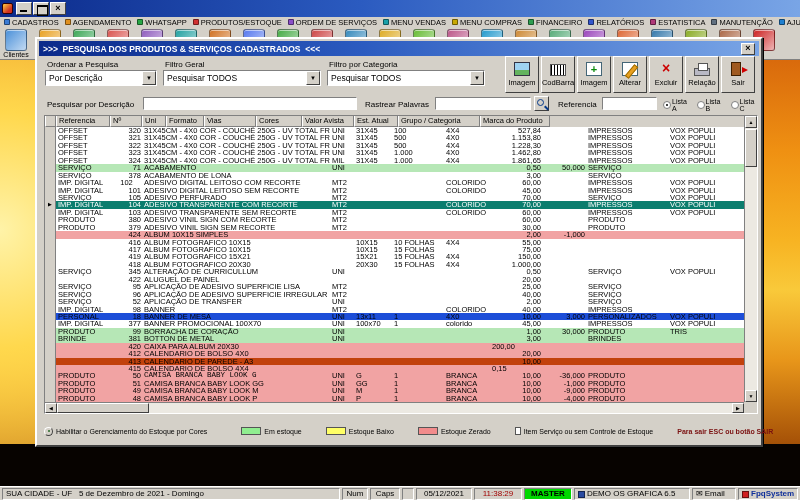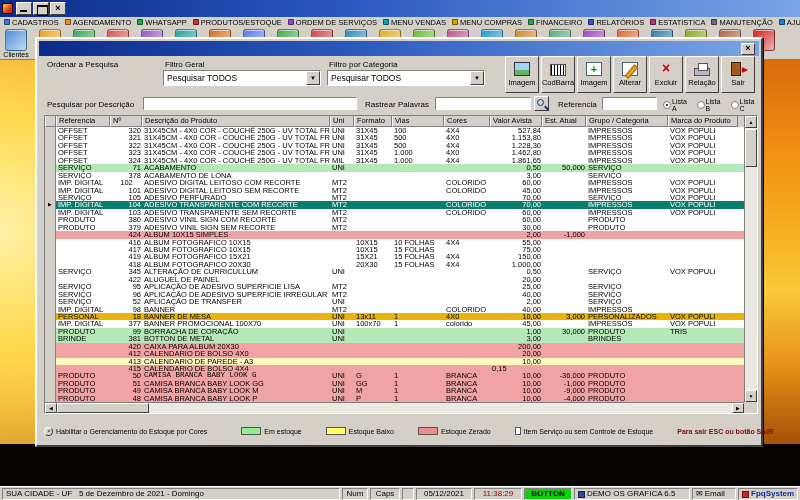--- a/index.html
+++ b/index.html
@@ -250,24 +250,29 @@
       <div class="tlabel"></div>
     </div>
     <div class="titem">
       <div class="ticon" style="background: linear-gradient(135deg, rgb(204, 34, 34), rgb(255, 255, 255) 150%);"></div>
       <div class="tlabel"></div>
     </div>
   </div>
 
 <div class="dialog">
   <div class="dlg-title">
+    <span>&gt;&gt;&gt;  PESQUISA DOS PRODUTOS &amp; SERVIÇOS CADASTRADOS  &lt;&lt;&lt;</span>
     <div class="dlg-close">×</div>
   </div>
 
   <div class="lbl" style="left:10px;top:21px">Ordenar a Pesquisa</div>
+  <div class="sel" style="left:8px;top:31px;width:112px">
+    <span>Por Descrição</span>
+    <span class="dd">▼</span>
+  </div>
 
   <div class="lbl" style="left:128px;top:21px">Filtro Geral</div>
   <div class="sel" style="left:126px;top:31px;width:158px">
     <span>Pesquisar TODOS</span>
     <span class="dd">▼</span>
   </div>
 
   <div class="lbl" style="left:292px;top:21px">Filtro por Categoria</div>
   <div class="sel" style="left:290px;top:31px;width:158px">
     <span>Pesquisar TODOS</span>
@@ -327,21 +332,20 @@
         <div class="radio"></div>
         <div>Lista C</div>
       </div>
     </div>
 
   <div class="grid">
     <div class="ghead" id="ghead">
         <div class="hcell" style="width: 11px;"></div>
         <div class="hcell" style="width: 54px;">Referencia</div>
         <div class="hcell" style="width: 32px;">Nº</div>
-        <div class="hcell" style="width: 188px;">Descrição do Produto</div>
         <div class="hcell" style="width: 24px;">Uni</div>
         <div class="hcell" style="width: 38px;">Formato</div>
         <div class="hcell" style="width: 52px;">Vias</div>
         <div class="hcell" style="width: 46px;">Cores</div>
         <div class="hcell" style="width: 52px;">Valor Avista</div>
         <div class="hcell" style="width: 44px;">Est. Atual</div>
         <div class="hcell" style="width: 82px;">Grupo / Categoria</div>
         <div class="hcell" style="width: 70px;">Marca do Produto</div>
       </div>
     <div class="gbody" id="gbody">
@@ -688,21 +692,21 @@
           <div class="gcell" style="width: 188px;">BANNER</div>
           <div class="gcell" style="width: 24px;">MT2</div>
           <div class="gcell" style="width: 38px;"></div>
           <div class="gcell" style="width: 52px;"></div>
           <div class="gcell" style="width: 46px;">COLORIDO</div>
           <div class="gcell" style="width: 52px; text-align: right;">40,00</div>
           <div class="gcell" style="width: 44px; text-align: right;"></div>
           <div class="gcell" style="width: 82px;">IMPRESSOS</div>
           <div class="gcell" style="width: 70px;"></div>
         </div>
-        <div class="grow" style="background: #eab308;">
+        <div class="grow" style="background: #1d4ed8;">
           <div class="gind" style="background: rgb(212, 208, 200); color: rgb(0, 0, 0);"></div>
           <div class="gcell" style="width: 54px;">PERSONAL</div>
           <div class="gcell" style="width: 32px; text-align: right;">18</div>
           <div class="gcell" style="width: 188px;">BANNER DE MESA</div>
           <div class="gcell" style="width: 24px;">UNI</div>
           <div class="gcell" style="width: 38px;">13x11</div>
           <div class="gcell" style="width: 52px;">1</div>
           <div class="gcell" style="width: 46px;">4X0</div>
           <div class="gcell" style="width: 52px; text-align: right;">10,00</div>
           <div class="gcell" style="width: 44px; text-align: right;">3,000</div>
@@ -753,40 +757,40 @@
         </div>
         <div class="grow" style="background: rgb(241, 163, 163);">
           <div class="gind" style="background: rgb(212, 208, 200); color: rgb(0, 0, 0);"></div>
           <div class="gcell" style="width: 54px;"></div>
           <div class="gcell" style="width: 32px; text-align: right;">420</div>
           <div class="gcell" style="width: 188px;">CAIXA PARA ALBUM 20X30</div>
           <div class="gcell" style="width: 24px;"></div>
           <div class="gcell" style="width: 38px;"></div>
           <div class="gcell" style="width: 52px;"></div>
           <div class="gcell" style="width: 46px;"></div>
-          <div class="gcell" style="width: 52px; text-align: right;">200,00</div>
+          <div class="gcell" style="width: 52px; ">200,00</div>
           <div class="gcell" style="width: 44px; text-align: right;"></div>
           <div class="gcell" style="width: 82px;"></div>
           <div class="gcell" style="width: 70px;"></div>
         </div>
         <div class="grow" style="background: rgb(241, 163, 163);">
           <div class="gind" style="background: rgb(212, 208, 200); color: rgb(0, 0, 0);"></div>
           <div class="gcell" style="width: 54px;"></div>
           <div class="gcell" style="width: 32px; text-align: right;">412</div>
           <div class="gcell" style="width: 188px;">CALENDARIO DE BOLSO 4X0</div>
           <div class="gcell" style="width: 24px;"></div>
           <div class="gcell" style="width: 38px;"></div>
           <div class="gcell" style="width: 52px;"></div>
           <div class="gcell" style="width: 46px;"></div>
           <div class="gcell" style="width: 52px; text-align: right;">20,00</div>
           <div class="gcell" style="width: 44px; text-align: right;"></div>
           <div class="gcell" style="width: 82px;"></div>
           <div class="gcell" style="width: 70px;"></div>
         </div>
-        <div class="grow" style="background: #fef9c3;">
+        <div class="grow" style="background: #c2410c;">
           <div class="gind" style="background: rgb(212, 208, 200); color: rgb(0, 0, 0);"></div>
           <div class="gcell" style="width: 54px;"></div>
           <div class="gcell" style="width: 32px; text-align: right;">413</div>
           <div class="gcell" style="width: 188px;">CALENDARIO DE PAREDE - A3</div>
           <div class="gcell" style="width: 24px;"></div>
           <div class="gcell" style="width: 38px;"></div>
           <div class="gcell" style="width: 52px;"></div>
           <div class="gcell" style="width: 46px;"></div>
           <div class="gcell" style="width: 52px; text-align: right;">10,00</div>
           <div class="gcell" style="width: 44px; text-align: right;"></div>
@@ -894,17 +898,17 @@
   </div>
 </div>
 
 <div class="statusbar" id="statusbar">
     <div class="panel " style="width: 338px;"><span>SUA CIDADE - UF   5 de Dezembro de 2021 - Domingo</span></div>
     <div class="panel center" style="width: 26px;"><span>Num</span></div>
     <div class="panel center" style="width: 30px;"><span>Caps</span></div>
     <div class="panel " style="width: 12px;"><span></span></div>
     <div class="panel center" style="width: 56px;"><span>05/12/2021</span></div>
     <div class="panel time" style="width: 48px;"><span>11:38:29</span></div>
-    <div class="panel green" style="width: 48px;"><span>BOTTON</span></div>
+    <div class="panel green" style="width: 48px;"><span>MASTER</span></div>
     <div class="panel " style="width: 116px;"><div class="p-ico pc"></div><span>DEMO OS GRAFICA 6.5</span></div>
     <div class="panel " style="width: 44px;"><div class="mailchar">✉</div><span>Email</span></div>
     <div class="panel logo" style="width: 60px;"><div class="p-ico logo"></div><span class="fpq">FpqSystem</span></div>
   </div>
 
 </body></html>

